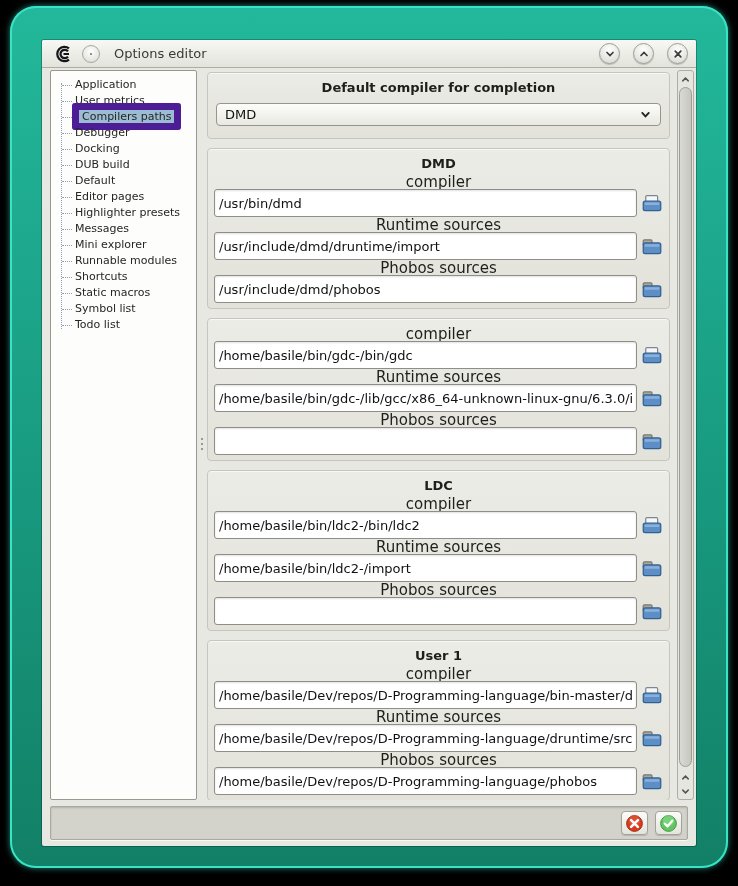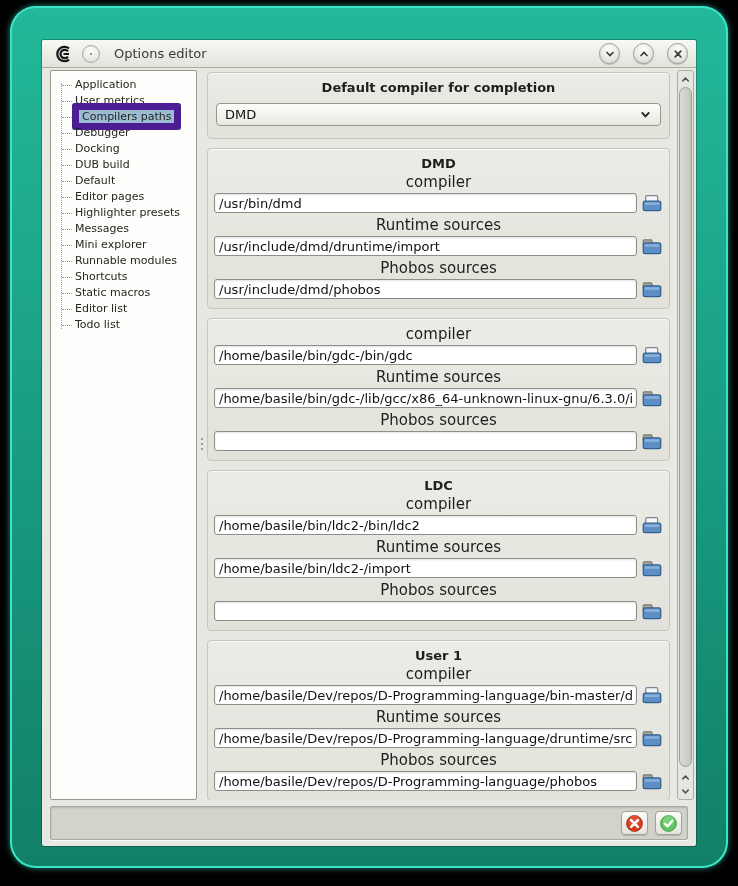--- a/index.html
+++ b/index.html
@@ -82,21 +82,21 @@
   .group {
     border:1px solid #c6c6be; border-radius:4px;
     background:linear-gradient(180deg,#ecece6,#e2e2db);
     box-shadow:inset 0 1px 0 rgba(255,255,255,.65);
     padding:4px 6px 8px 6px; margin-bottom:9px; margin-right:2px;
   }
   .gtitle { text-align:center; font-size:13px; color:#1e1e1a; height:18px; line-height:18px; padding-top:2px;font-weight:bold; }
   .flabel { text-align:center; font-size:15px; color:#1e1e1a; height:18px; line-height:18px; margin-top:2px; }
   .frow { display:flex; align-items:center; height:22px; margin-top:1px; }
   .path-input {
-    flex:1; min-width:0; height:20px; border:1px solid #8e8e86; border-radius:3px;
+    flex:1; min-width:0; height:28px; border:1px solid #8e8e86; border-radius:3px;
     background:#fff; box-shadow:inset 0 1px 2px rgba(0,0,0,.12);
     font-family:"DejaVu Sans", sans-serif; font-size:13px; color:#111;
     padding:0 4px; outline:none;
   }
   .browse {
     width:22px; height:22px; flex:0 0 22px; margin-left:4px;
     background:transparent; border:none; padding:1px; cursor:pointer;
     display:flex; align-items:center; justify-content:center;
   }
   .combo {
@@ -181,21 +181,21 @@
         <div class="tree-item"><span class="lbl">Docking</span></div>
         <div class="tree-item"><span class="lbl">DUB build</span></div>
         <div class="tree-item"><span class="lbl">Default</span></div>
         <div class="tree-item"><span class="lbl">Editor pages</span></div>
         <div class="tree-item"><span class="lbl">Highlighter presets</span></div>
         <div class="tree-item"><span class="lbl">Messages</span></div>
         <div class="tree-item"><span class="lbl">Mini explorer</span></div>
         <div class="tree-item"><span class="lbl">Runnable modules</span></div>
         <div class="tree-item"><span class="lbl">Shortcuts</span></div>
         <div class="tree-item"><span class="lbl">Static macros</span></div>
-        <div class="tree-item"><span class="lbl">Editor list</span></div>
+        <div class="tree-item"><span class="lbl">Symbol list</span></div>
         <div class="tree-item"><span class="lbl">Todo list</span></div>
       </div>
 
       <div class="splitter">
           <span class="grip"></span>
         </div>
 
       <div class="main">
 
         <section class="group">

